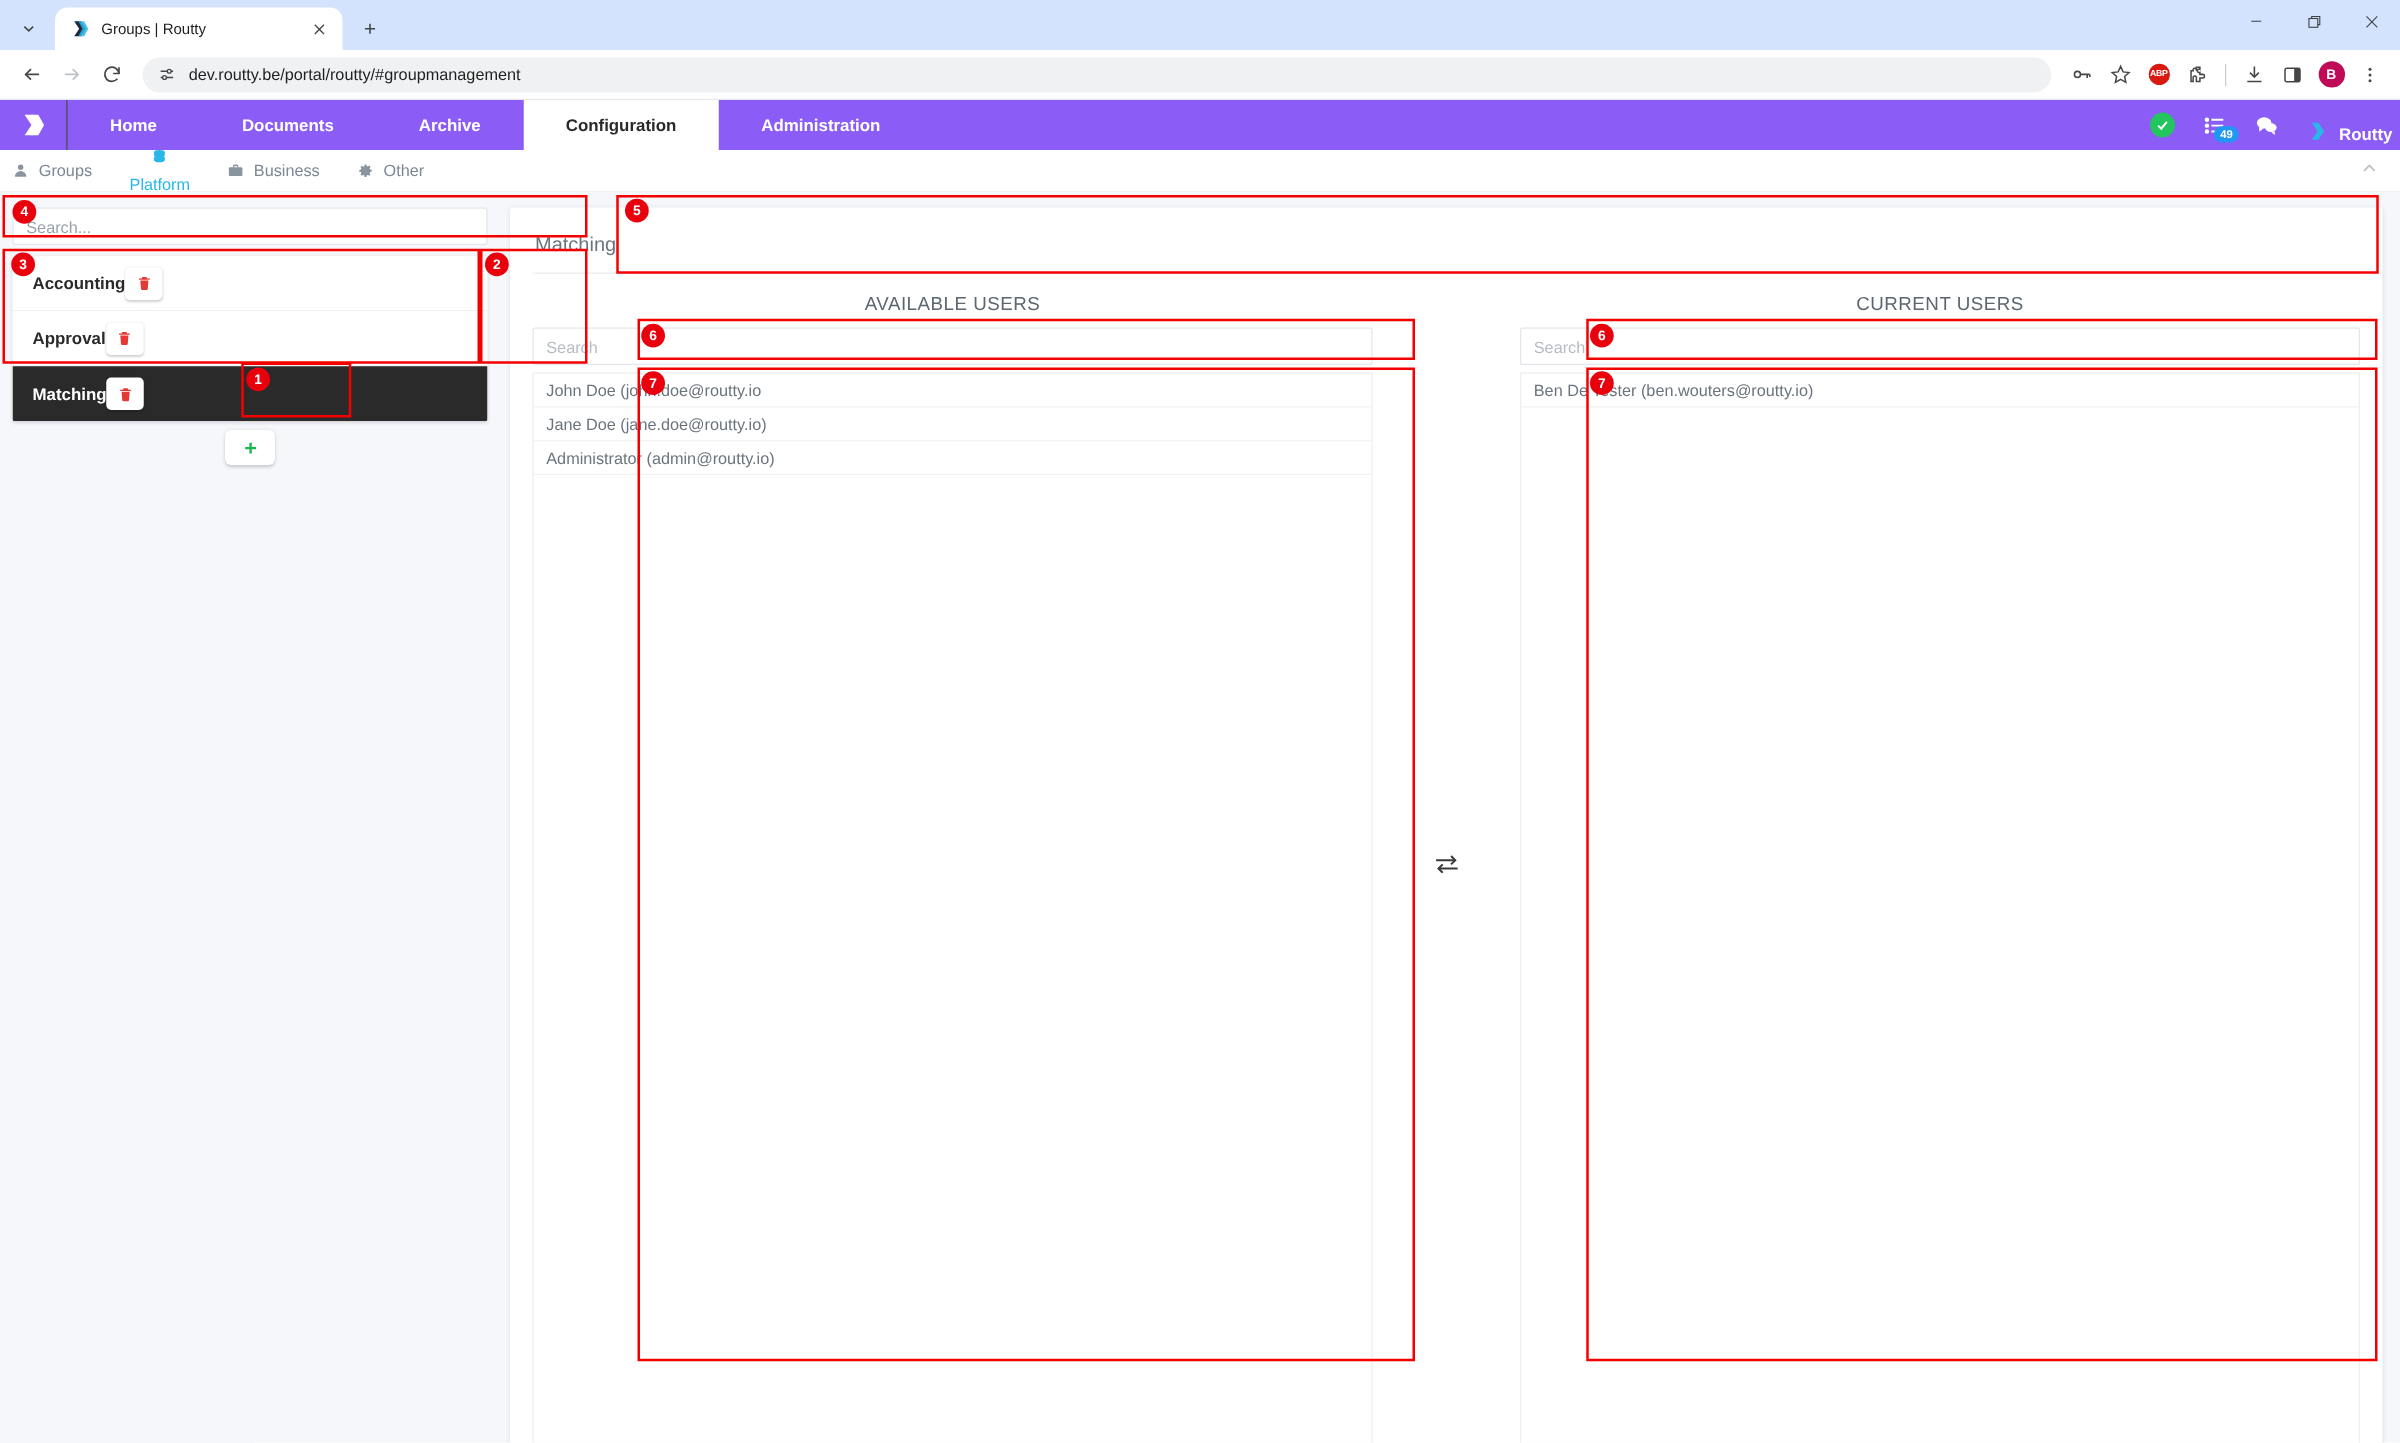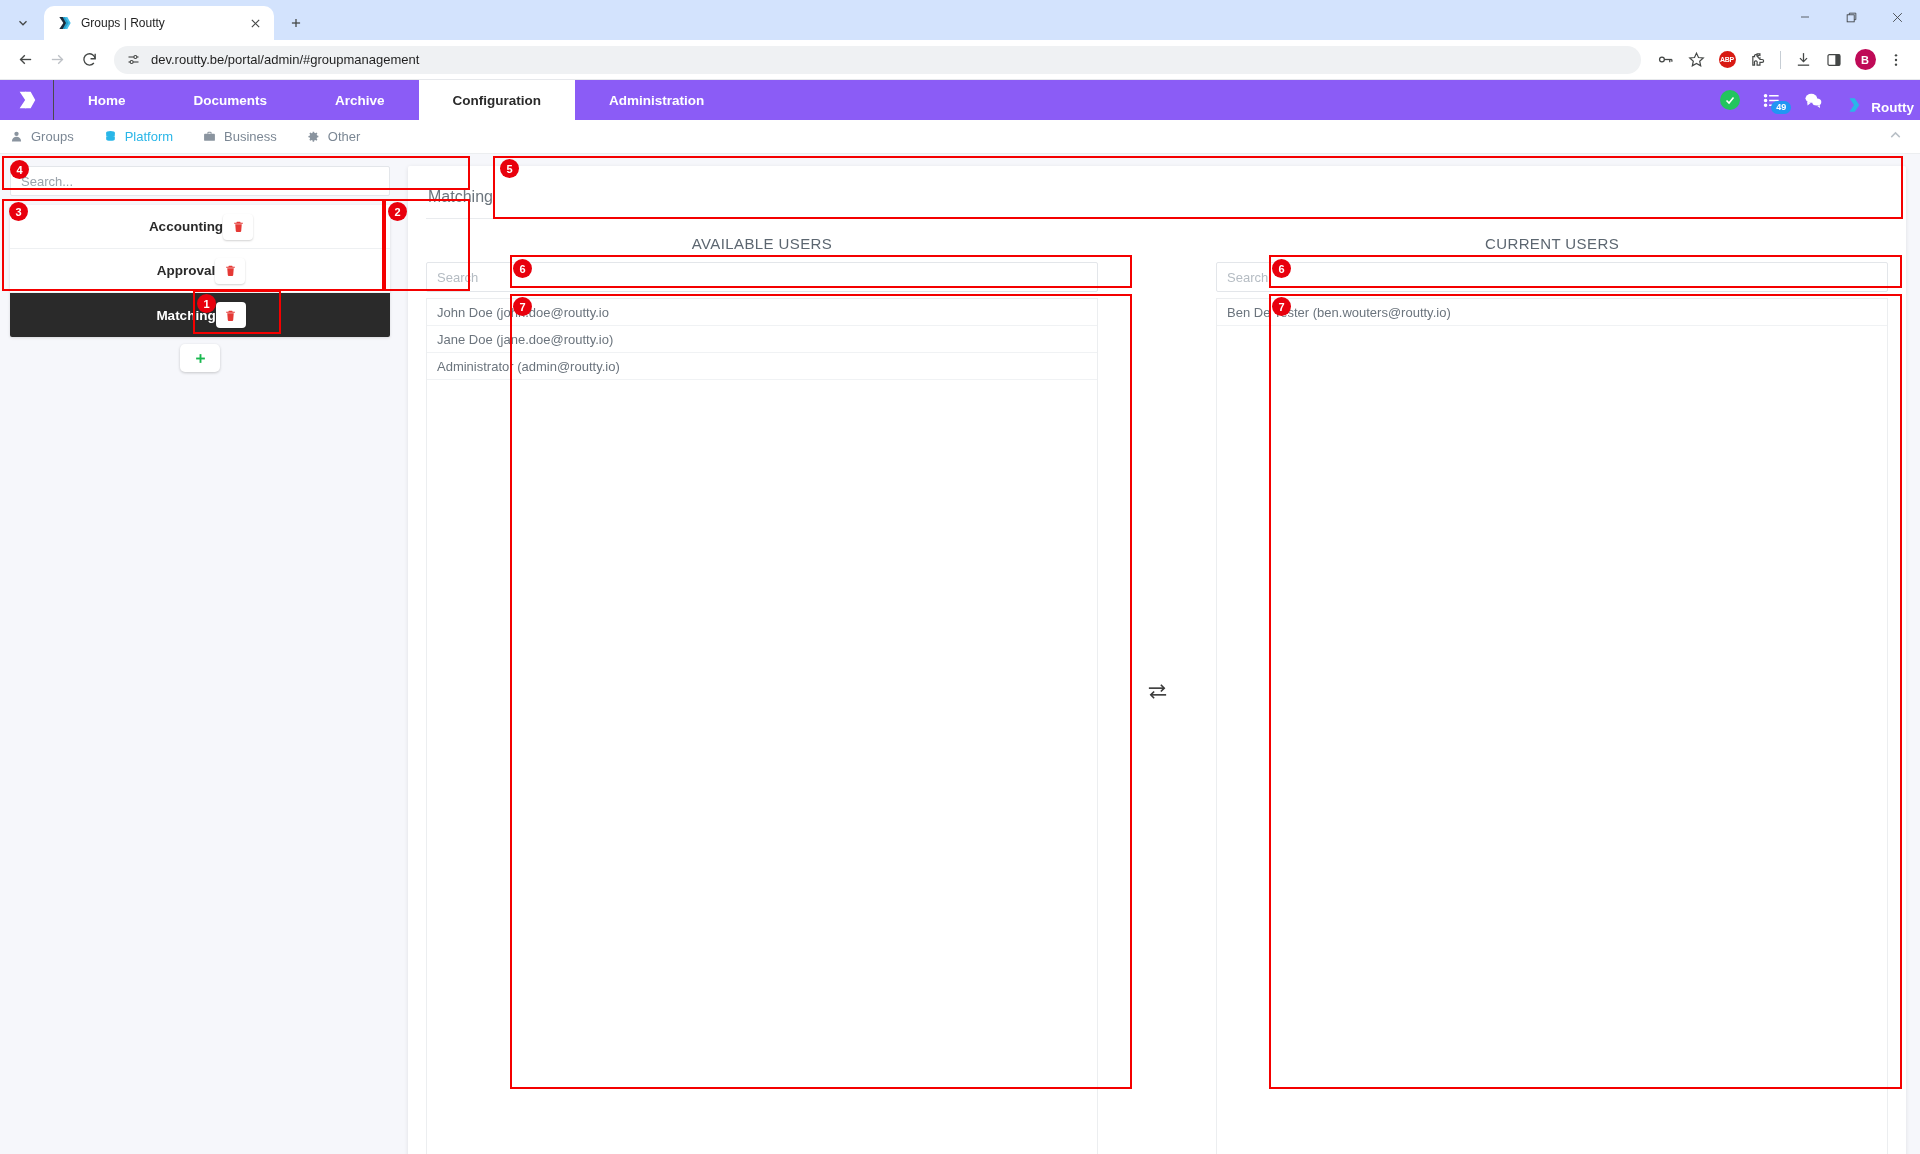--- a/index.html
+++ b/index.html
@@ -181,21 +181,21 @@
     padding-left: 10px;
     gap: 30px;
     border-bottom: 1px solid #eceef0;
     position: relative;
   }
   .sub-nav-item {
     display: flex; align-items: center; gap: 8px;
     font-size: 13px;
     color: #7b8794;
   }
-  .sub-nav-item.active { color: #29b6e8; }
+  .sub-nav-item.active { color: #29b6e8; flex-direction: column; }
   .sub-nav-item.active .sn-icon { color: #29b6e8; }
   .sn-icon { color: #8a949f; display: flex; align-items: center; }
   .collapse-btn {
     position: absolute; right: 16px; top: 50%; transform: translateY(-50%);
     color: #b9c0c7;
   }
 
   
   .page {
     background: #f6f7fb;
@@ -229,21 +229,21 @@
     margin-top: 9px;
     background: #ffffff;
     box-shadow: 0 1px 3px rgba(0,0,0,0.12);
     border-radius: 2px;
     overflow: hidden;
   }
   .group-row {
     height: 44px;
     display: flex;
     align-items: center;
-    justify-content: center;
+    justify-content: flex-start;
     padding: 0 14px 0 16px;
     border-bottom: 1px solid #eef0f2;
     background: #ffffff;
   }
   .group-row:last-child { border-bottom: none; }
   .group-row.selected { background: #2a2a2a; }
   .group-name {
     font-size: 13.5px;
     font-weight: bold;
     color: #2a2a2a;
@@ -446,21 +446,21 @@
   </div>
   <div class="omnibox">
     <span class="omnibox-icon">
       <svg width="15" height="15" viewBox="0 0 24 24" fill="none" stroke="currentColor" stroke-width="1.8">
         <line x1="4" y1="8" x2="20" y2="8"></line>
           <circle cx="15" cy="8" r="2.4" fill="#fff"></circle>
         <line x1="4" y1="16" x2="20" y2="16"></line>
           <circle cx="9" cy="16" r="2.4" fill="#fff"></circle>
       </svg>
     </span>
-    <span class="omnibox-url">dev.routty.be/portal/admin/#groupmanagement</span>
+    <span class="omnibox-url">dev.routty.be/portal/routty/#groupmanagement</span>
   </div>
   <div class="toolbar-icons">
     <div class="tb-icon">
       <svg width="17" height="17" viewBox="0 0 24 24" fill="none" stroke="currentColor" stroke-width="1.8">
           <circle cx="7" cy="12" r="3.4"></circle>
           <line x1="10.4" y1="12" x2="21" y2="12"></line>
           <line x1="18" y1="12" x2="18" y2="16"></line>
           <line x1="21" y1="12" x2="21" y2="15"></line>
         </svg>
     </div>

